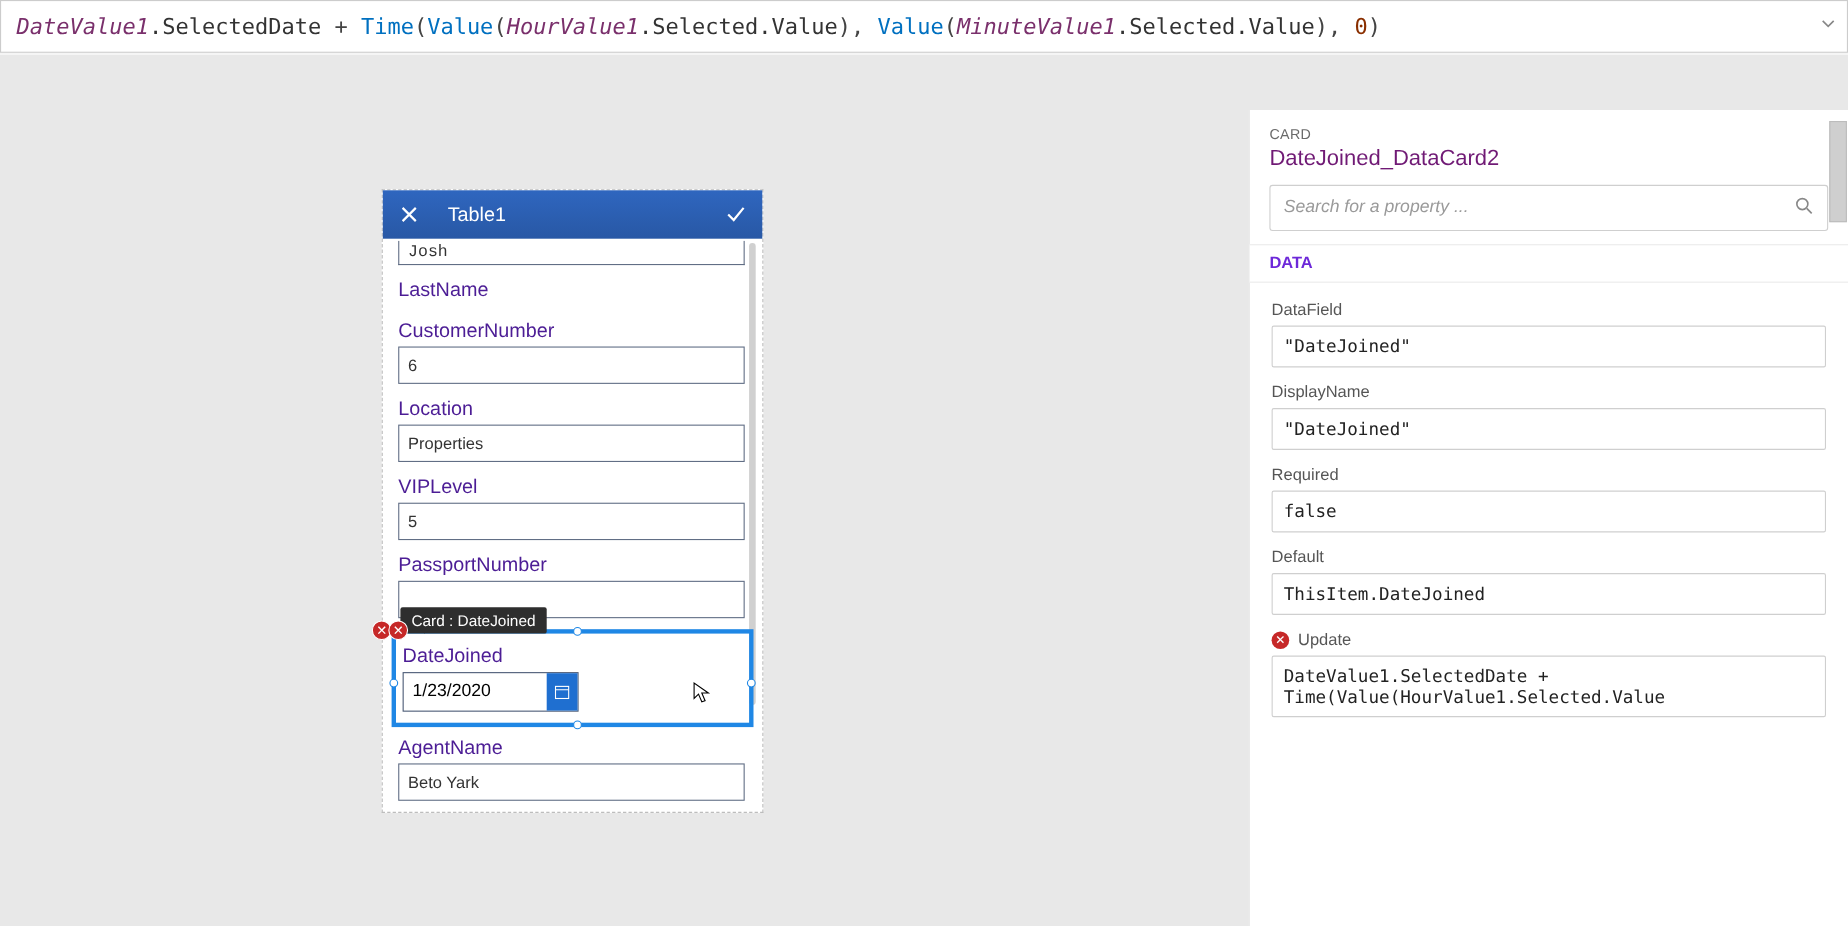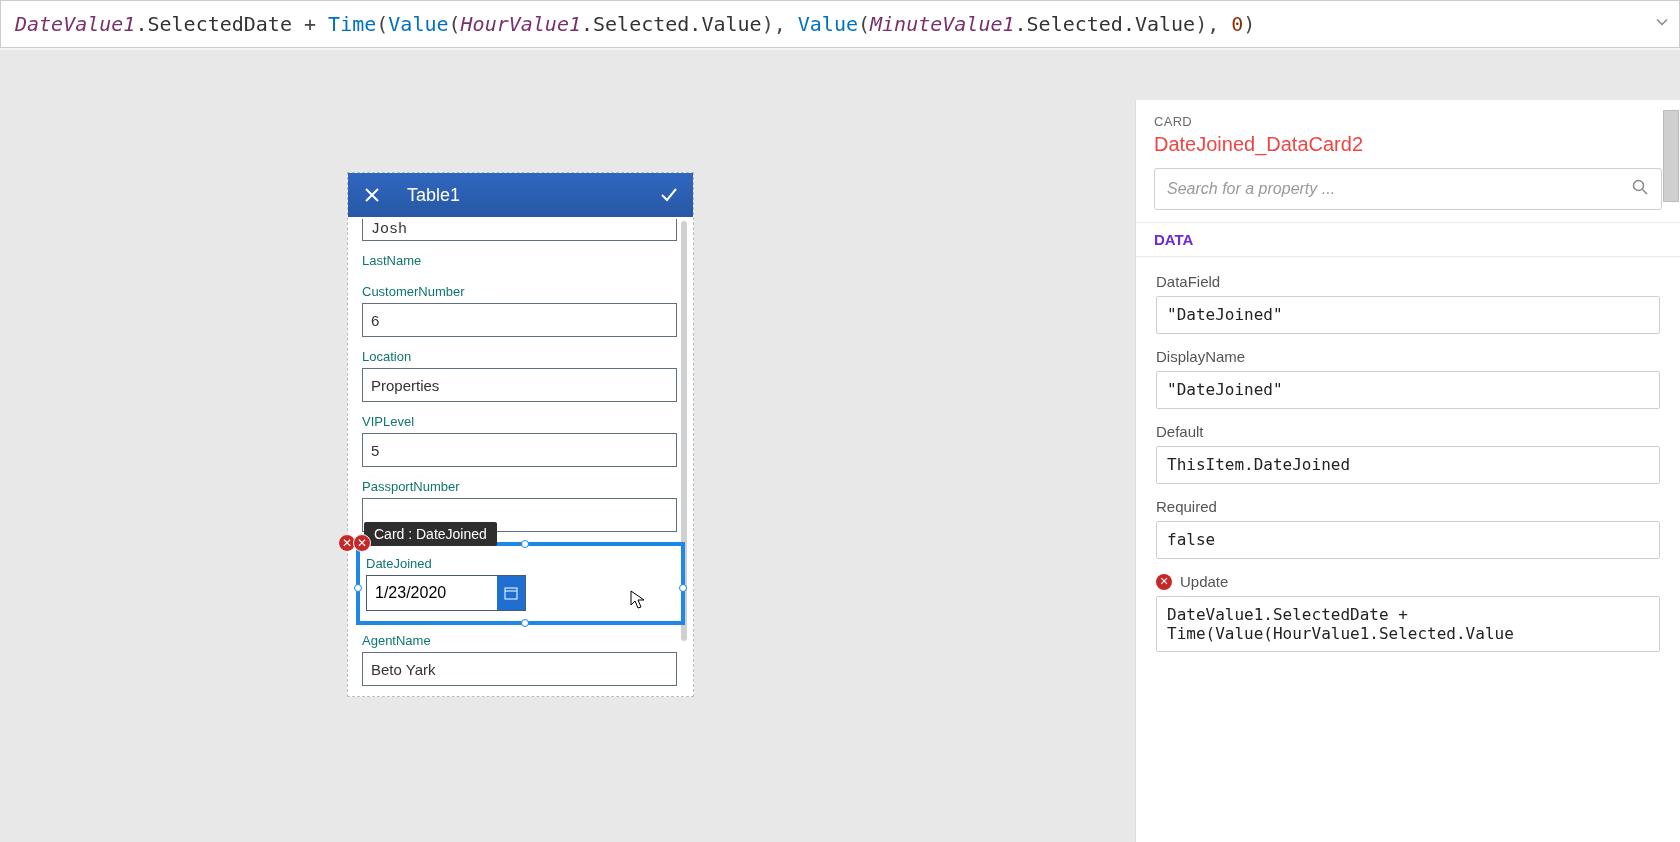--- a/index.html
+++ b/index.html
@@ -59,21 +59,21 @@
     font-size: 18px;
   }
   .form-header .icon { width:24px; display:inline-flex; justify-content:center; }
   .form-header .title { flex:1; margin-left:23px; font-weight:500; }
   .form-body { padding: 0 0 6px 0; position: relative; }
   .scrollbar-fake {
     position:absolute; right:6px; top:4px; width:6px; height:420px;
     background:#d0d0d0; border-radius:3px;
   }
   .field-wrap { padding: 2px 14px 4px 14px; }
-  .field-label { color:#0f766e; font-size:13px; margin: 6px 0 4px 0; }
+  .field-label { color:#4c1d95; font-size:18px; margin: 6px 0 4px 0; }
   .field-input {
     width: 315px; height: 34px;
     border: 1px solid #616e85;
     background:#fff;
     padding: 0 8px;
     font-size:15px;
     color:#333;
     display:flex; align-items:center;
   }
   .field-input.truncated-top { border-top: none; height:22px;font-family:Liberation Mono, monospace; }
@@ -128,21 +128,21 @@
     width: 545px; background:#fff;
     border-left:1px solid #ddd;
     display:flex; flex-direction:column;
   }
   .panel .scroll-thumb-outer {
     position:absolute; right:1px; top:10px; width:16px; height:92px;
     background:#cfcfcf; border:1px solid #bcbcbc;
   }
   .panel-header { padding: 14px 18px 0 18px; }
   .panel-h-small { color:#6a6a6a; font-size:13px; letter-spacing:0.3px; }
-  .panel-h-big { color:#ef4444; font-size:20px; margin-top:4px; }
+  .panel-h-big { color:#701a75; font-size:20px; margin-top:4px; }
   .tabs { display:flex; gap:28px; margin-top:18px; padding:0 18px; border-bottom:1px solid #e1e1e1;}
   .tab { padding-bottom:10px; color:#4a4a4a; font-size:16px; cursor:pointer; }
   .tab.active { color:#2b2b2b; font-weight:600; border-bottom:3px solid #7a1f6c; }
   .search-wrap { padding: 12px 18px; }
   .search {
     border:1px solid #cfcfcf; border-radius:3px;
     height:42px; display:flex; align-items:center; padding:0 12px;
     color:#888; background:#fff;
   }
   .search input {
@@ -297,29 +297,29 @@
           <div class="prop-value">"DateJoined"</div>
         </div>
         <div class="prop-item">
           <div class="prop-label">
             <span>DisplayName</span>
           </div>
           <div class="prop-value">"DateJoined"</div>
         </div>
         <div class="prop-item">
           <div class="prop-label">
+            <span>Required</span>
+          </div>
+          <div class="prop-value">false</div>
+        </div>
+        <div class="prop-item">
+          <div class="prop-label">
             <span>Default</span>
           </div>
           <div class="prop-value">ThisItem.DateJoined</div>
-        </div>
-        <div class="prop-item">
-          <div class="prop-label">
-            <span>Required</span>
-          </div>
-          <div class="prop-value">false</div>
         </div>
         <div class="prop-item">
           <div class="prop-label">
             <span class="prop-error-dot">✕</span>
             <span>Update</span>
           </div>
           <div class="prop-value">DateValue1.SelectedDate + Time(Value(HourValue1.Selected.Value</div>
         </div>
       </div>
   </div>

